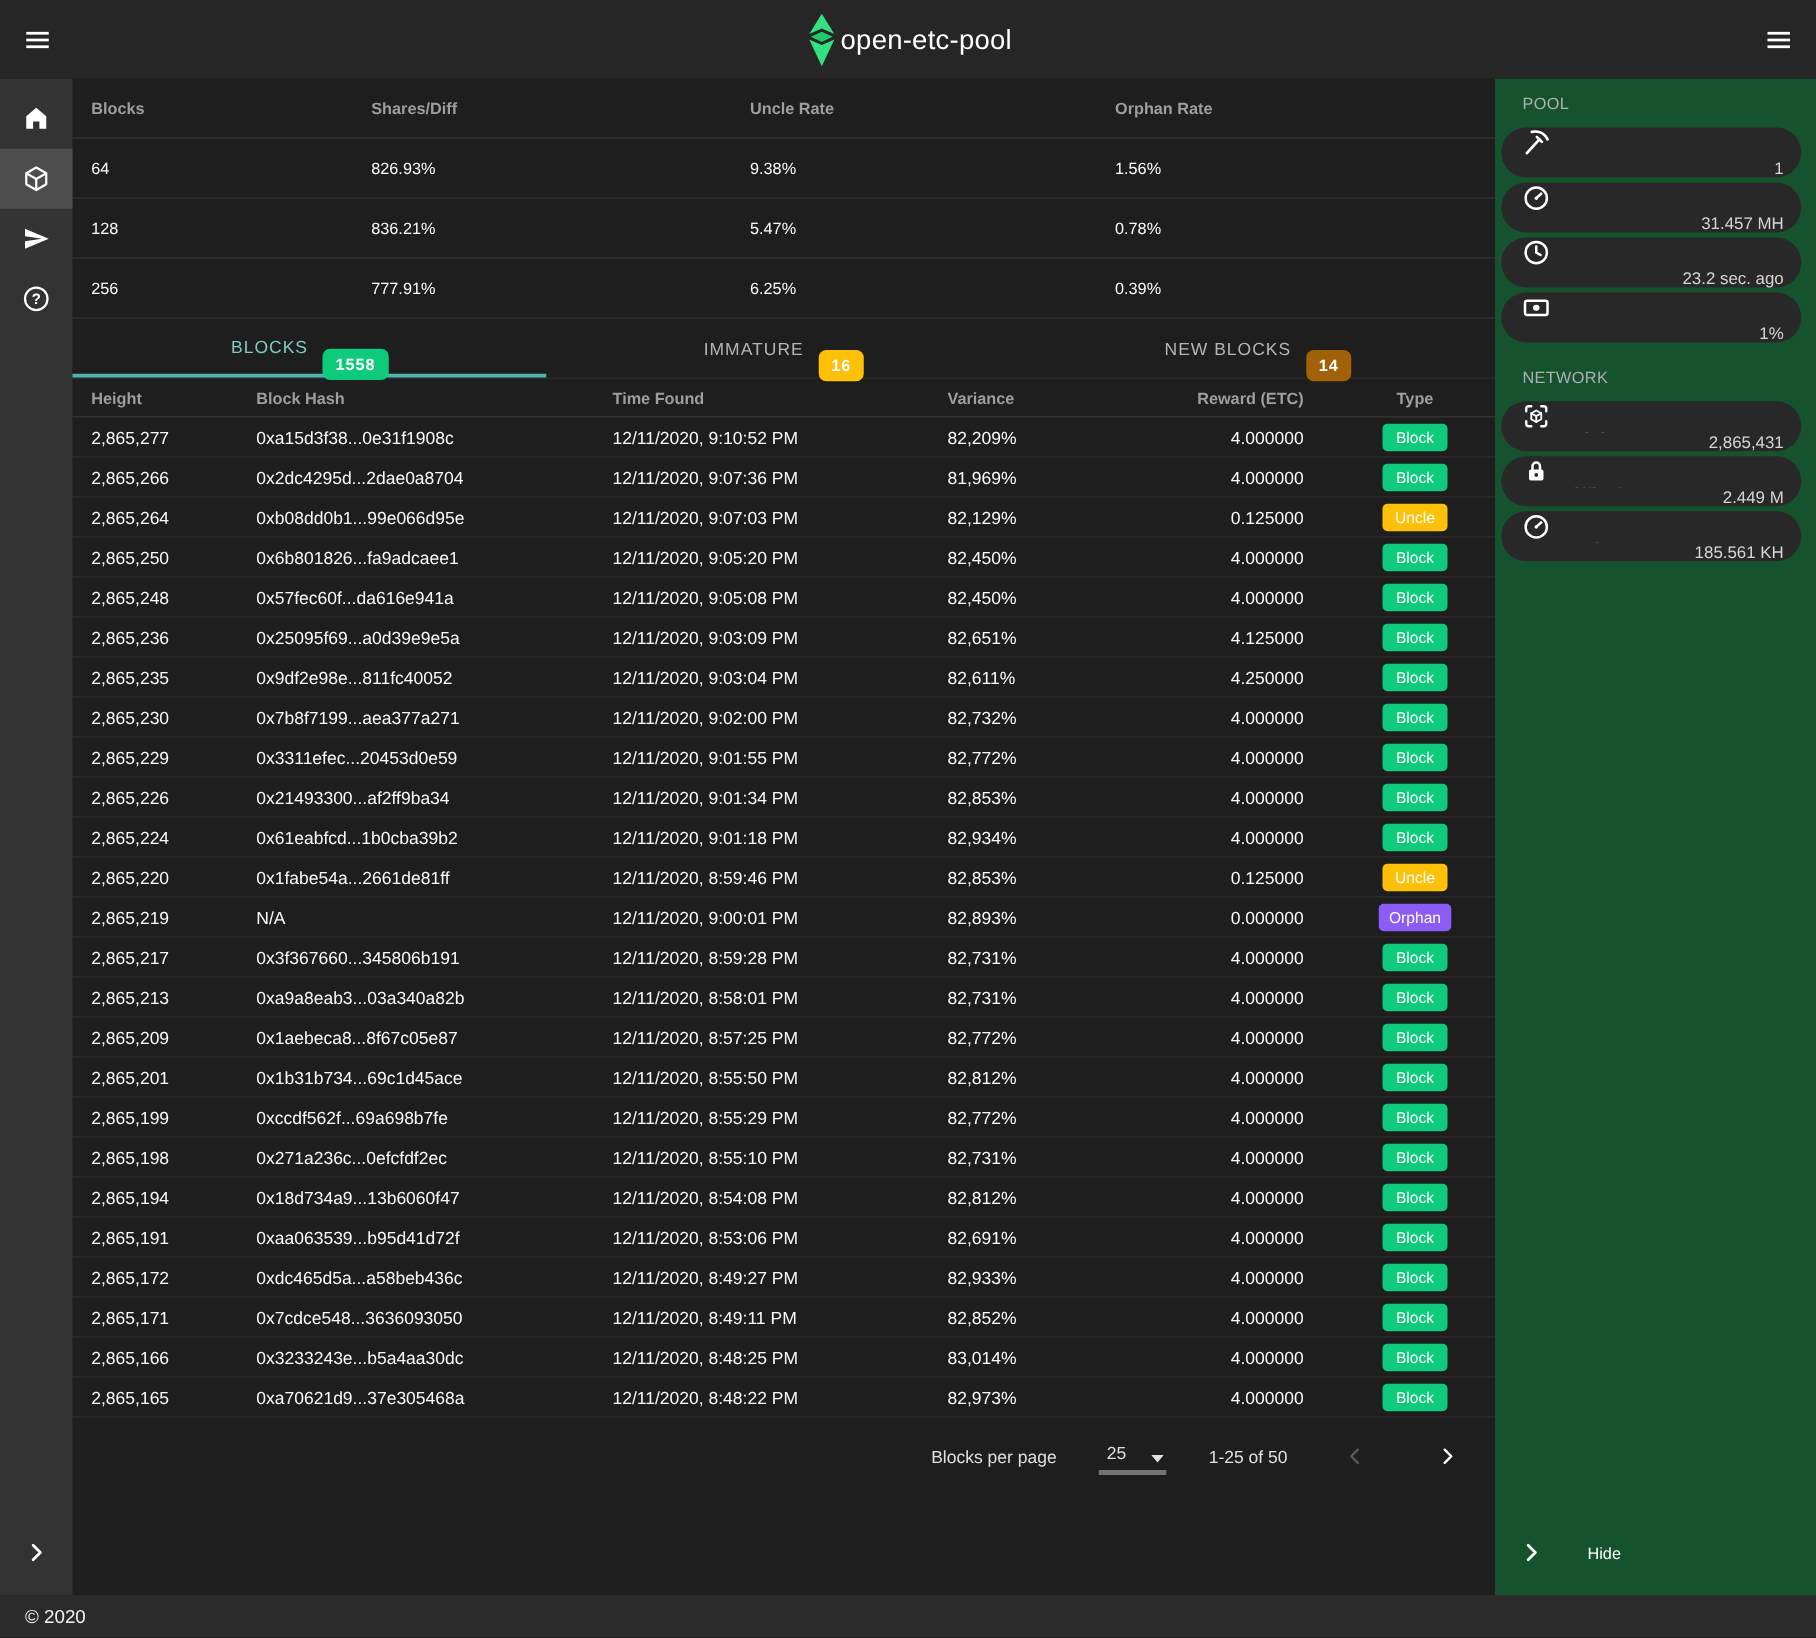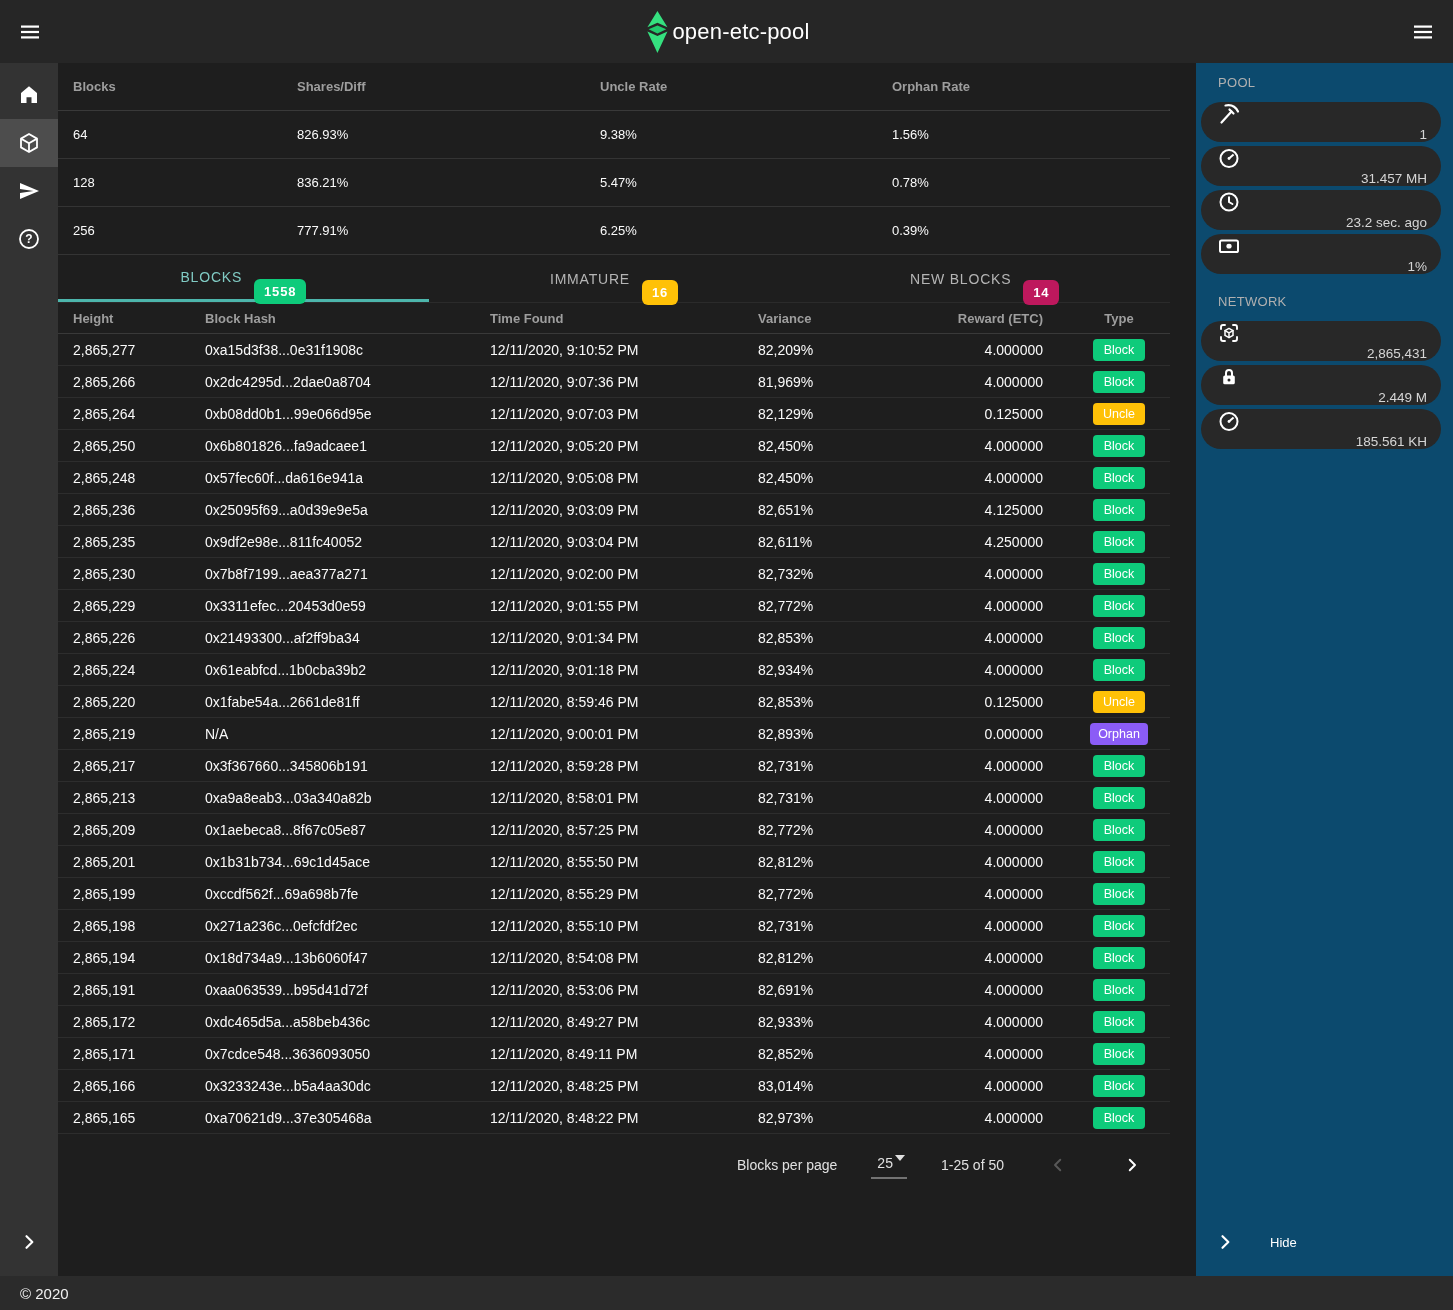--- a/index.html
+++ b/index.html
@@ -40,50 +40,50 @@
 
   
   .tabs { display:flex; height:48px; border-bottom:1px solid rgba(255,255,255,.06); }
   .tab { flex:1 1 0; display:flex; align-items:center; justify-content:center; gap:12px;
     cursor:pointer; font-size:14px; letter-spacing:.8px; color:#b5b5b5; position:relative; }
   .tab.active { color:#80cbc4; border-bottom:3px solid #4db6ac; }
   .badge { display:inline-block; min-width:30px; padding:5px 10px;
     border-radius:6px; font-size:13px; font-weight:bold; color:#fff;margin-top:28px; }
   .badge-green { background:#0ecb7b; }
   .badge-amber { background:#ffc107; }
-  .badge-teal  { background:#be185d; }
+  .badge-teal  { background:#a16207; }
 
   
   .btable-head, .btable-row { display:grid;
     grid-template-columns:132px 285px 268px 190px 95px 1fr;
     padding:0 15px; align-items:center; }
   .btable-head { height:31px; color:#9e9e9e; font-size:13px; font-weight:bold;
     border-bottom:1px solid rgba(255,255,255,.12); }
   .btable-row { height:32px; font-size:14px;
     border-bottom:1px solid rgba(255,255,255,.07); cursor:default; }
   .col-reward { text-align:right; }
   .col-type { text-align:center; padding-left:40px; }
   .chip { display:inline-block; min-width:52px; padding:4px 8px; border-radius:4px;
     font-size:12.5px; color:#fff; text-align:center; }
   .chip-block  { background:#0ecb7b; }
   .chip-uncle  { background:#ffc107; }
   .chip-orphan { background:#8b5cf6; }
 
   
   .pagination { height:62px; display:flex; align-items:center; justify-content:flex-end;
     gap:34px; padding-right:18px; font-size:14px; color:#e0e0e0;padding-left:44px; }
-  .page-size { display:flex; align-items:flex-start; gap:2px; border-bottom:2px solid #737373;
+  .page-size { display:flex; align-items:flex-end; gap:20px; border-bottom:4px solid #737373;
     padding:4px 2px 6px 6px; cursor:pointer; }
   .page-nav { width:40px; height:40px; display:flex; align-items:center; justify-content:center;
     cursor:pointer; }
   .page-nav.disabled { opacity:.45; cursor:default; }
 
   
-  .rightbar { width:257px; flex:0 0 257px; background:#0c4a6e; position:relative;
-    padding-top:12px;margin-left:26px; }
+  .rightbar { width:257px; flex:0 0 257px; background:#14532d; position:relative;
+    padding-top:12px; }
   .section-label { color:#b0b0b0; font-size:13px; margin:0 0 12px 22px; letter-spacing:.3px; }
   .pill { height:40px; margin:0 12px 4px 5px; background:#282828; border-radius:20px;
     display:flex; align-items:flex-start; padding:0 14px 0 16px;flex-direction:column; }
   .pill-icon { width:24px; height:24px; flex:0 0 24px; display:flex; align-items:center;
     justify-content:center; }
   .pill-label { margin-left:32px; font-size:14.5px; font-weight:bold; color:#fff;
     white-space:nowrap; overflow:hidden; }
   .pill-value { margin-left:auto; font-size:13.5px; color:#d6d6d6; white-space:nowrap; }
   .section-gap { height:16px; }
   .hide-row { position:absolute; bottom:12px; left:0; width:257px; height:44px;

